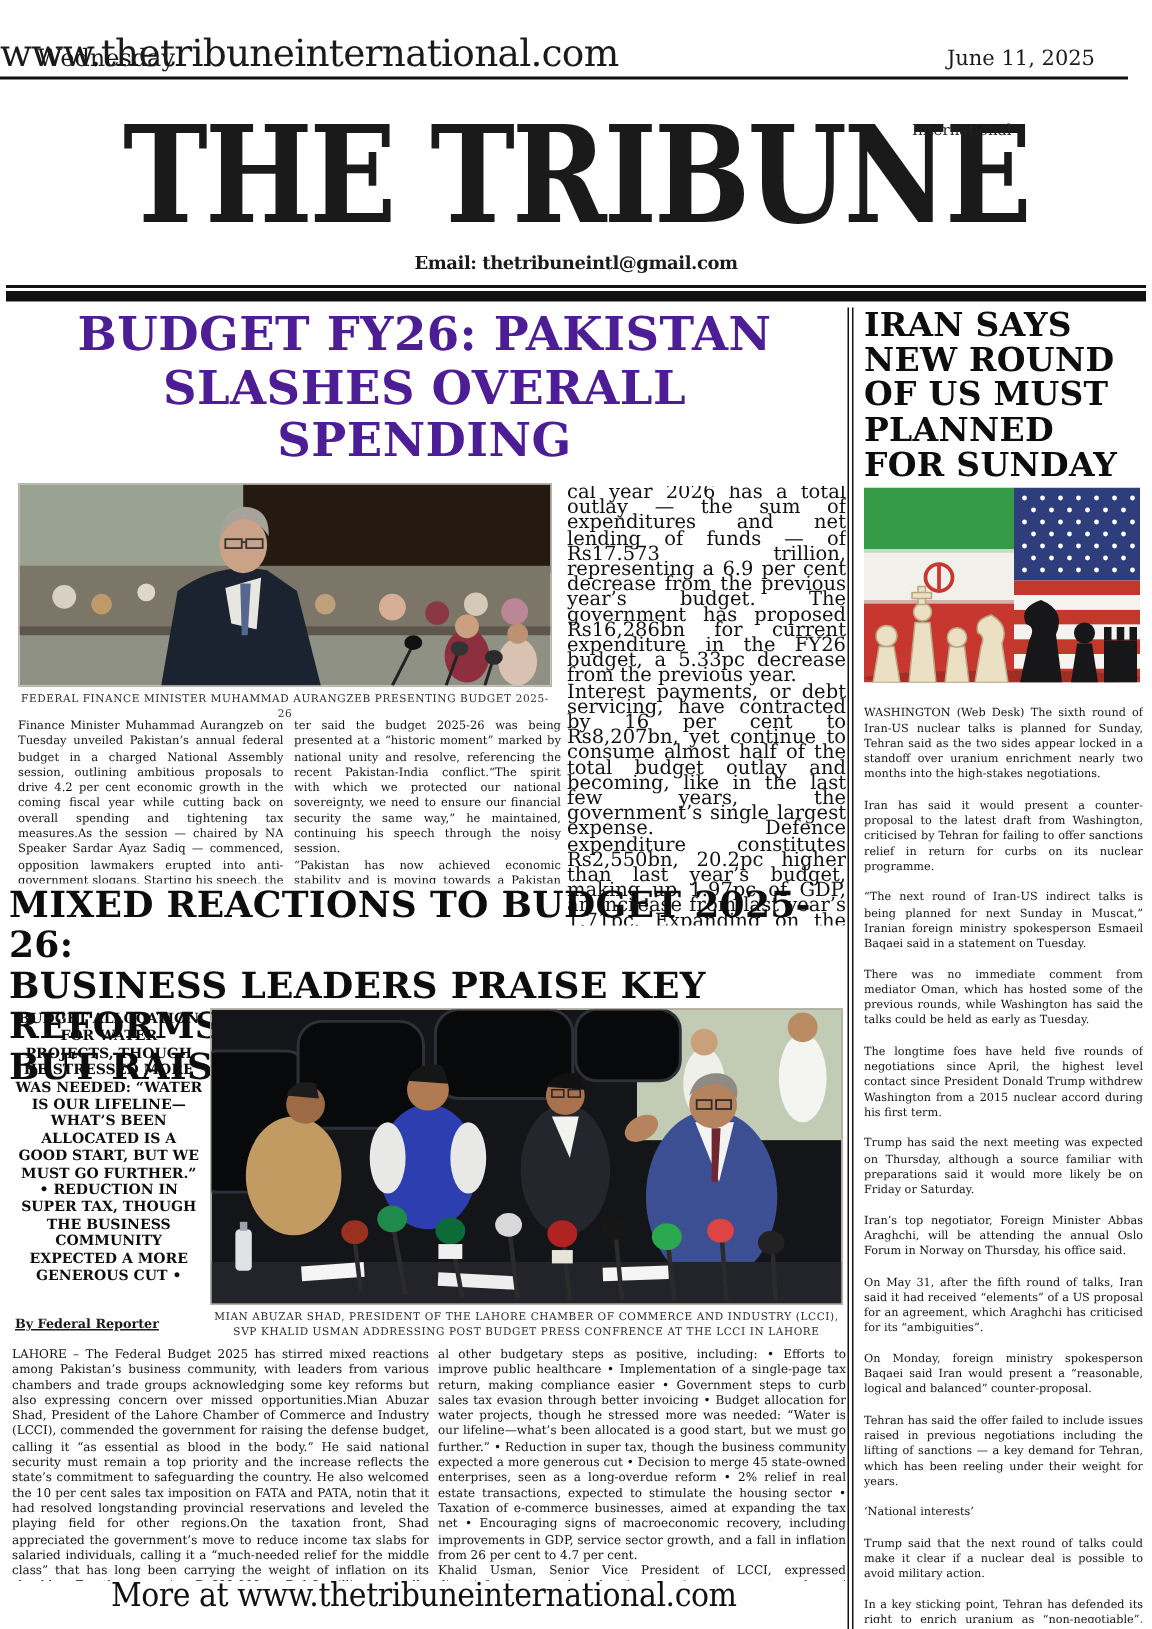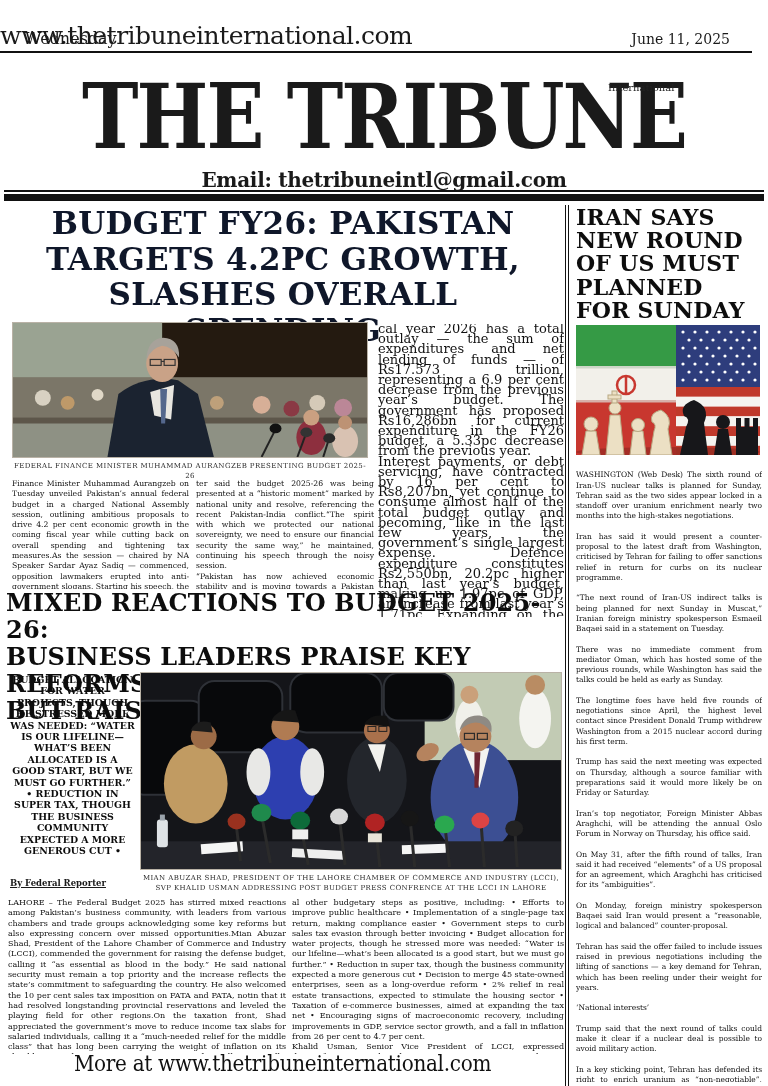--- a/index.html
+++ b/index.html
@@ -10,30 +10,30 @@
   
   .top-header{left:0;top:22px;width:752px;height:29px;border-bottom:2px solid #111;text-decoration:underline;}
   .weekday{left:25px;bottom:3px;font-size:16px;}
   .site-url{left:0;right:0;bottom:1px;text-align:left;font-size:25px;letter-spacing:-0.5px;}
   .issue-date{right:22px;bottom:4px;font-size:14px;}
 
   
   .masthead-title{left:0;top:60px;width:768px;height:112px;line-height:118px;text-align:center;
       font-size:76px;font-weight:bold;letter-spacing:-2px;transform:scaleY(1.18);transform-origin:center 60%;}
   .edition{left:608px;top:82px;font-size:10px;color:#222;}
-  .email-line{left:0;top:168px;width:768px;text-align:center;font-size:20px;font-weight:bold;letter-spacing:-0.3px;}
+  .email-line{left:0;top:168px;width:768px;text-align:center;font-size:12px;font-weight:bold;letter-spacing:-0.3px;}
   .rule-thin{left:4px;top:190px;width:760px;height:2px;background:#111;}
   .rule-thick{left:4px;top:194px;width:760px;height:7px;background:#111;}
 
   
   .v-divider{left:565px;top:205px;width:2px;height:881px;border-left:1.5px solid #111;border-right:1.5px solid #111;}
 
   
   .lead-headline{left:6px;top:206px;width:554px;text-align:center;font-weight:bold;
-      font-size:31px;line-height:35.5px;letter-spacing:0.3px;color:#0f172a;}
+      font-size:31px;line-height:35.5px;letter-spacing:0.3px;color:#4c1d95;}
   .lead-photo{left:12px;top:322px;width:356px;height:136px;border:1px solid #b9b2a6;box-sizing:border-box;}
   .photo-caption{font-size:7px;letter-spacing:0.4px;text-align:center;color:#2b2b2b;line-height:9.5px;white-space:pre-line;}
   .lead-caption{left:12px;top:462px;width:356px;}
   .body-text{font-size:7.7px;line-height:10.3px;text-align:justify;white-space:pre-line;overflow:hidden;color:#111;}
   .lead-col1{left:12px;top:479px;width:177px;height:110px;}
   .lead-col2{left:196px;top:479px;width:178px;height:110px;}
   .lead-col3{left:378px;top:324px;width:186px;height:293px;font-size:13px;line-height:10.2px;}
 
   
   .mixed-headline{left:6px;top:589px;width:554px;text-align:left;font-weight:bold;
@@ -73,21 +73,20 @@
   <div class="abs masthead-title">THE TRIBUNE</div>
   <div class="abs edition">International</div>
   <div class="abs email-line">Email: thetribuneintl@gmail.com</div>
   <div class="abs rule-thin"></div>
   <div class="abs rule-thick"></div>
 
   <div class="abs v-divider"></div>
 
   <div class="abs lead-headline">
     <div>BUDGET FY26: PAKISTAN</div>
-    <div>TARGETS 4.2PC GROWTH,</div>
     <div>SLASHES OVERALL SPENDING</div>
   </div>
 
   <div class="abs lead-photo">
     <svg viewBox="0 0 356 136" preserveAspectRatio="none">
       <rect x="0" y="0" width="356" height="136" fill="#8e9184"></rect>
       <rect x="0" y="0" width="150" height="58" fill="#9aa392"></rect>
       <rect x="150" y="0" width="206" height="60" fill="#241a10"></rect>
       <rect x="0" y="55" width="356" height="44" fill="#7b7668"></rect>
       <g opacity="0.85">
@@ -309,21 +308,21 @@
           <rect x="168.5" y="93" width="5" height="9"></rect>
           <rect x="177" y="93" width="5" height="9"></rect>
       </g>
     </svg>
   </div>
 
   <div class="abs body-text iran-text">
     <p>WASHINGTON (Web Desk) The sixth round of Iran-US nuclear talks is planned for Sunday, Tehran said as the two sides appear locked in a standoff over uranium enrichment nearly two months into the high-stakes negotiations.</p>
     <p>Iran has said it would present a counter-proposal to the latest draft from Washington, criticised by Tehran for failing to offer sanctions relief in return for curbs on its nuclear programme.</p>
     <p>“The next round of Iran-US indirect talks is being planned for next Sunday in Muscat,” Iranian foreign ministry spokesperson Esmaeil Baqaei said in a statement on Tuesday.</p>
-    <p>There was no immediate comment from mediator Oman, which has hosted some of the previous rounds, while Washington has said the talks could be held as early as Sunday.</p>
+    <p>There was no immediate comment from mediator Oman, which has hosted some of the previous rounds, while Washington has said the talks could be held as early as Tuesday.</p>
     <p>The longtime foes have held five rounds of negotiations since April, the highest level contact since President Donald Trump withdrew Washington from a 2015 nuclear accord during his first term.</p>
     <p>Trump has said the next meeting was expected on Thursday, although a source familiar with preparations said it would more likely be on Friday or Saturday.</p>
     <p>Iran’s top negotiator, Foreign Minister Abbas Araghchi, will be attending the annual Oslo Forum in Norway on Thursday, his office said.</p>
     <p>On May 31, after the fifth round of talks, Iran said it had received “elements” of a US proposal for an agreement, which Araghchi has criticised for its “ambiguities”.</p>
     <p>On Monday, foreign ministry spokesperson Baqaei said Iran would present a “reasonable, logical and balanced” counter-proposal.</p>
     <p>Tehran has said the offer failed to include issues raised in previous negotiations including the lifting of sanctions — a key demand for Tehran, which has been reeling under their weight for years.</p>
     <p>‘National interests’</p>
     <p>Trump said that the next round of talks could make it clear if a nuclear deal is possible to avoid military action.</p>
     <p>In a key sticking point, Tehran has defended its right to enrich uranium as “non-negotiable”, while Washington called any Iranian enrichment a “red line”.</p>
     

